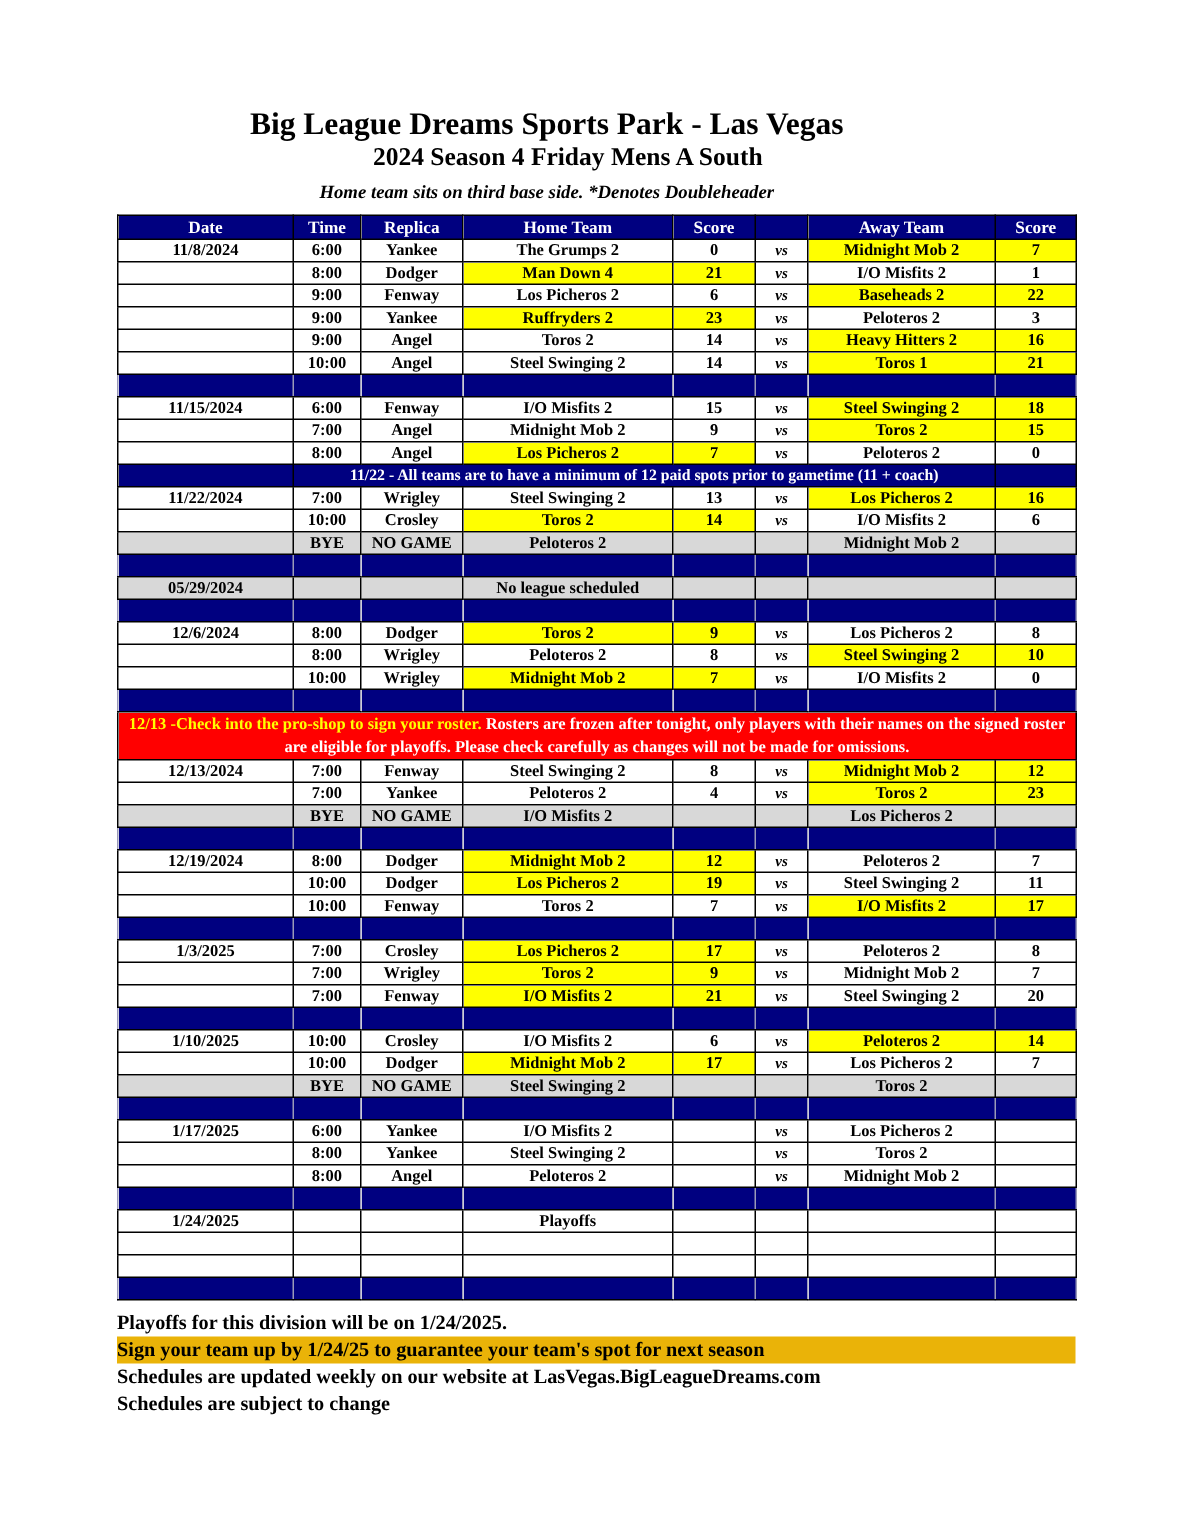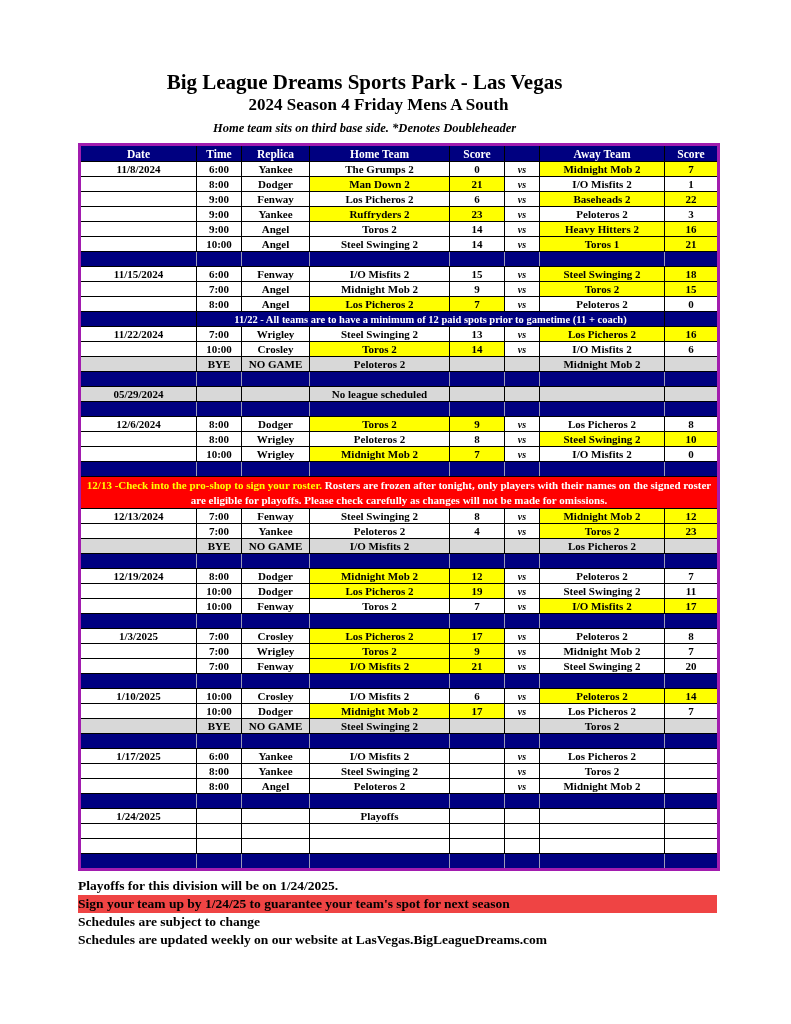--- a/index.html
+++ b/index.html
@@ -13,21 +13,21 @@
   .titles { text-align: center; padding-top: 70px; }
   .title    { font-size: 21px; font-weight: bold; line-height: 24px; }
   .subtitle { font-size: 17px; font-weight: bold; line-height: 21px; margin-left: 28px; }
   .tagline  { font-size: 12.5px; font-weight: bold; font-style: italic; line-height: 16px; margin-top: 5px; }
 
   table.sched {
     border-collapse: collapse;
     table-layout: fixed;
     width: 639px;
     margin: 7px 0 0 78px;
-    border: 3px solid #a21caf;
+    border: 1px solid #a21caf;
   }
   .sched td, .sched th {
     border: 1px solid #000;
     padding: 0 1px;
     height: 14px;
     font-size: 11px;
     font-weight: bold;
     text-align: center;
     vertical-align: middle;
     white-space: nowrap;
@@ -63,21 +63,21 @@
     text-align: center;
   }
   .sched tr.banner .hl   { color: #FFFF00; }
   .sched tr.banner .rest { color: #FFFFFF; }
   .sched td.vs { font-style: italic; font-size: 10px; margin-top: 28px; }
 
   .footer { margin: 6px 0 0 78px; width: 639px; }
   .footer .fline {
     font-size: 13.5px; font-weight: bold; line-height: 18px; color: #000;
   }
-  .footer .fline.hl-line { background: #ef4444; }
+  .footer .fline.hl-line { background: #eab308; }
 </style>
 </head>
 <body>
 
 <div class="sheet">
   <div class="titles">
     <div class="title">Big League Dreams Sports Park - Las Vegas</div>
     <div class="subtitle">2024 Season 4 Friday Mens A South</div>
     <div class="tagline">Home team sits on third base side.  *Denotes Doubleheader</div>
   </div>
@@ -111,21 +111,21 @@
           <td>The Grumps 2</td>
           <td>0</td>
           <td class="vs">vs</td>
           <td class="yellow">Midnight Mob 2</td>
           <td class="yellow">7</td>
         </tr>
         <tr>
           <td></td>
           <td>8:00</td>
           <td>Dodger</td>
-          <td class="yellow">Man Down 2</td>
+          <td class="yellow">Man Down 4</td>
           <td class="yellow">21</td>
           <td class="vs">vs</td>
           <td>I/O Misfits 2</td>
           <td>1</td>
         </tr>
         <tr>
           <td></td>
           <td>9:00</td>
           <td>Fenway</td>
           <td>Los Picheros 2</td>
@@ -551,16 +551,16 @@
           <td></td>
           <td></td>
           <td></td>
         </tr>
       </tbody>
   </table>
 
   <div class="footer">
     <div class="fline">Playoffs for this division will be on 1/24/2025.</div>
     <div class="fline hl-line">Sign your team up by 1/24/25 to guarantee your team's spot for next season</div>
+    <div class="fline">Schedules are updated weekly on our website at LasVegas.BigLeagueDreams.com</div>
     <div class="fline">Schedules are subject to change</div>
-    <div class="fline">Schedules are updated weekly on our website at LasVegas.BigLeagueDreams.com</div>
   </div>
 </div>
 
 </body></html>

